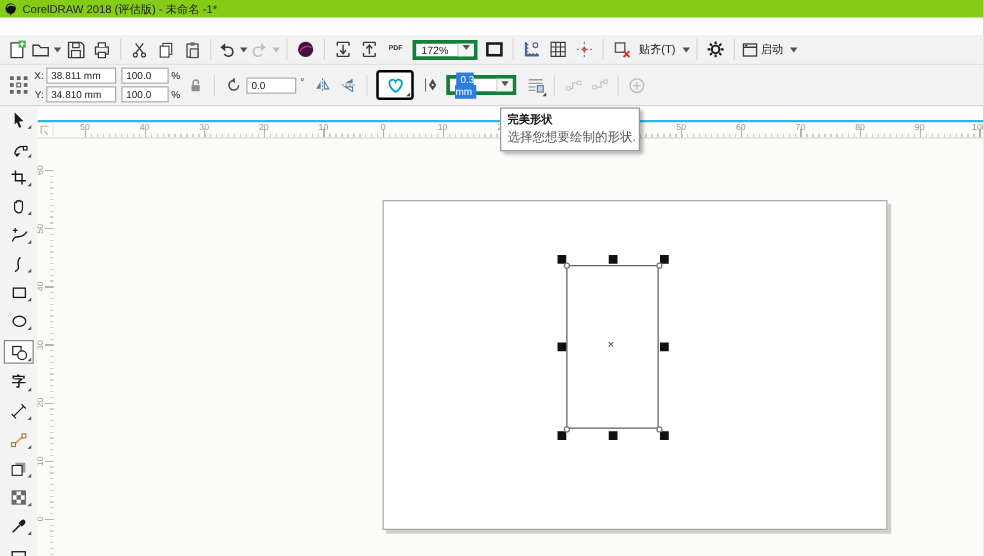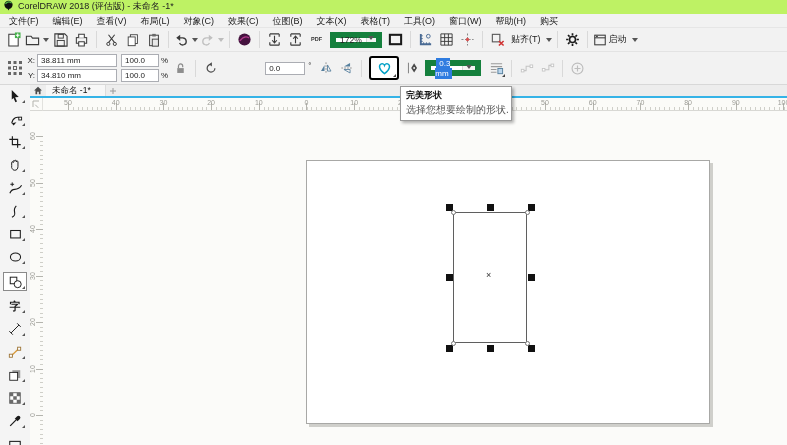--- a/index.html
+++ b/index.html
@@ -2,57 +2,57 @@
 <html><head>
 <meta charset="utf-8">
 <style>
   * { margin:0; padding:0; box-sizing:border-box; }
   body { font-family:"Liberation Sans","DejaVu Sans",sans-serif; background:#888; }
   .app { position:relative; width:787px; height:445px; background:#fff; overflow:hidden;
          font-family:"Liberation Sans","DejaVu Sans",sans-serif; }
   svg { display:block; }
 
   
-  .titlebar { position:absolute; left:0; top:0; width:787px; height:14px; background:#bef264;
-              display:flex; align-items:flex-start; padding-left:3px; }
+  .titlebar { position:absolute; left:0; top:0; width:787px; height:14px; background:#84cc16;
+              display:flex; align-items:center; padding-left:3px; }
   .titlebar .title { font-size:9px; color:#222; margin-left:4px; white-space:nowrap; }
 
   
   .menubar { position:absolute; left:0; top:14px; width:787px; height:14px; background:#f2f2f2;
              display:flex; align-items:center; padding-left:2px; border-bottom:1px solid #e6e6e6; }
   .menu-item { font-size:9px; color:#1a1a1a; padding:0 7px; line-height:14px; white-space:nowrap; cursor:default; }
 
   
   .toolbar { position:absolute; left:0; top:28px; width:787px; height:24px; background:#f2f2f2;
              display:flex; align-items:center; padding-left:3px; border-bottom:1px solid #e3e3e3; }
   .tbtn { height:20px; min-width:19px; display:flex; align-items:center; justify-content:center;
           border-radius:2px; margin:0 1px; position:relative; }
   .caret { width:0; height:0; border:3px solid transparent; border-top:4px solid #555; margin-left:3px; margin-top:4px; }
   .caret.dis { border-top-color:#bdbdbd; }
   .vsep { width:1px; height:17px; background:#d9d9d9; margin:0 4px; }
-  .combo { height:16px; background:#fff; border:6px solid #15803d; display:flex; align-items:center; }
+  .combo { height:16px; background:#fff; border:3px solid #15803d; display:flex; align-items:center; }
   .combo .ctext { font-size:8.5px; color:#222; padding:0 4px; flex:1; }
   .combo .cbtn { width:13px; height:100%; display:flex; align-items:center; justify-content:center;
                  border-left:1px solid #d5d5d5; background:#f4f4f4; }
   .combo .cbtn .caret { margin:0; }
   .zoomcombo { width:52px; margin:0 3px; }
   .tlabel { font-size:9px; color:#1a1a1a; padding:0 2px; white-space:nowrap; }
   .pdf-ico { font-size:5.5px; font-weight:bold; color:#333; line-height:1; text-align:center; }
   .pdf-ico .bars { width:12px; height:4px; margin-top:1px;
       background:repeating-linear-gradient(to right,#555 0 2px,transparent 2px 4px); }
 
   
   .propbar { position:absolute; left:0; top:52px; width:787px; height:33px; background:#f2f2f2;
              display:flex; align-items:center; padding-left:4px; border-bottom:1px solid #d8d8d8; }
   .stack { display:flex; flex-direction:column; justify-content:center; gap:2px; margin:0 2px; }
   .srow { display:flex; align-items:center; gap:2px; height:13px; }
   .pb-label { font-size:8px; color:#222; width:8px; text-align:right; }
   .pb-input { height:13px; background:#fff; border:1px solid #abadb3; font-size:8px; color:#222;
               display:flex; align-items:center; padding:0 3px; }
-  .w67 { width:80px; } .w40 { width:38px; } .w42 { width:40px;margin-left:44px; }
+  .w67 { width:56px; } .w40 { width:38px; } .w42 { width:40px; }
   .pb-sign { font-size:8px; color:#222; }
   .heart-btn { width:30px; height:24px; background:#fff; border:2px solid #000; border-radius:3px;
                display:flex; align-items:center; justify-content:center; position:relative; margin:0 3px; }
   .fly { position:absolute; right:1px; bottom:1px; width:0; height:0;
          border-left:3px solid transparent; border-bottom:3px solid #444; }
   .outline-combo { width:56px; height:16px; margin-left:2px; }
   .outline-combo .sel { background:#2f7ce0; color:#fff; font-size:8px; padding:1px 3px; margin-left:1px; }
 
   
   .tabrow { position:absolute; left:30px; top:85px; right:0; height:11px; background:#ededed;
@@ -113,35 +113,20 @@
     <span>
       <svg width="11" height="11" viewBox="0 0 16 16">
           <circle cx="8" cy="7" r="6" fill="#101010"></circle>
           <path d="M3.5 5.5 Q8 0.5 12.5 4.5" stroke="#53b948" stroke-width="1.8" fill="none"></path>
           <path d="M6.8 13 l1.2 2.4 1.2-2.4 z" fill="#101010"></path>
         </svg>
     </span>
     <span class="title">CorelDRAW 2018 (评估版) - 未命名 -1*</span>
   </div>
 
-  <div class="menubar" id="menubar">
-      <span class="menu-item">文件(F)</span>
-      <span class="menu-item">编辑(E)</span>
-      <span class="menu-item">查看(V)</span>
-      <span class="menu-item">布局(L)</span>
-      <span class="menu-item">对象(C)</span>
-      <span class="menu-item">效果(C)</span>
-      <span class="menu-item">位图(B)</span>
-      <span class="menu-item">文本(X)</span>
-      <span class="menu-item">表格(T)</span>
-      <span class="menu-item">工具(O)</span>
-      <span class="menu-item">窗口(W)</span>
-      <span class="menu-item">帮助(H)</span>
-      <span class="menu-item">购买</span>
-    </div>
 
   <div class="toolbar">
     <span class="tbtn">
       <svg width="15" height="15" viewBox="0 0 16 16">
           <path d="M3 2.5 h7 l3 3 V15 H3 z" fill="#fff" stroke="#3a3a3a" stroke-width="1.1"></path>
           <rect x="9.5" y="0.5" width="6" height="6" fill="#44b04a"></rect>
           <path d="M12.5 1.5 v4 M10.5 3.5 h4" stroke="#fff" stroke-width="1.2"></path>
         </svg>
     </span>
     <span class="tbtn">
@@ -395,35 +380,20 @@
     </span>
     <span class="vsep"></span>
     <span class="tbtn">
       <svg width="15" height="15" viewBox="0 0 16 16">
           <circle cx="8" cy="8" r="5.8" fill="none" stroke="#bdbdbd" stroke-width="1.2"></circle>
           <path d="M8 4.8 V11.2 M4.8 8 H11.2" stroke="#bdbdbd" stroke-width="1.2"></path>
         </svg>
     </span>
   </div>
 
-  <div class="tabrow">
-    <span class="hometab">
-      <svg width="10" height="9" viewBox="0 0 16 16">
-          <path d="M8 1.5 L15 8 H12.5 V14.5 H9.5 V10 H6.5 V14.5 H3.5 V8 H1 Z" fill="#4a4a4a"></path>
-        </svg>
-    </span>
-    <span class="doctab">
-      <span class="tname">未命名 -1*</span>
-    </span>
-    <span class="newtab">
-      <svg width="8" height="8" viewBox="0 0 16 16">
-          <path d="M8 2 V14 M2 8 H14" stroke="#9a9a9a" stroke-width="2"></path>
-        </svg>
-    </span>
-  </div>
   <div class="blueline"></div>
 
   <div class="toolbox" id="toolbox">
       <div class="tool">
         <svg width="15" height="15" viewBox="0 0 16 16">
           <path d="M4 1 L11.5 8.5 L7.6 8.8 L9.6 13.4 L7.9 14.1 L5.9 9.5 L4 11.2 Z" fill="#1a1a1a"></path>
         </svg>
         <span class="fly"></span>
       </div>
       <div class="tool">

